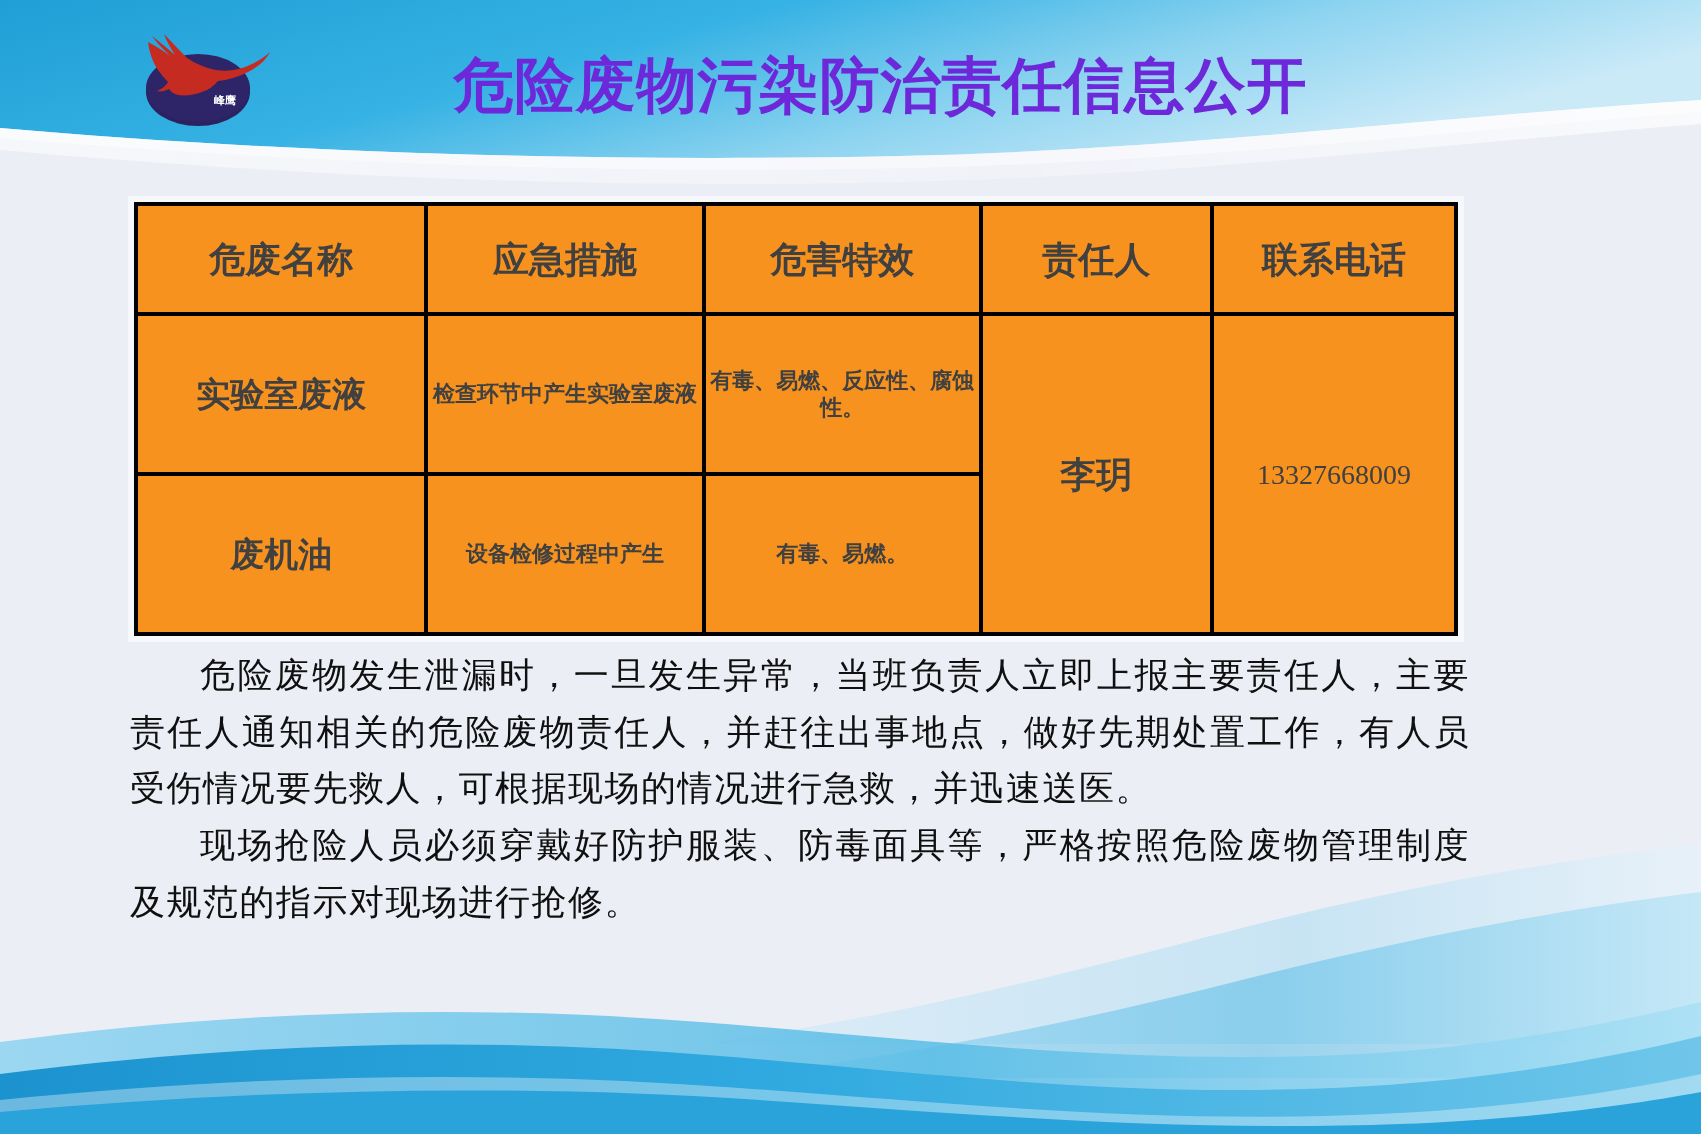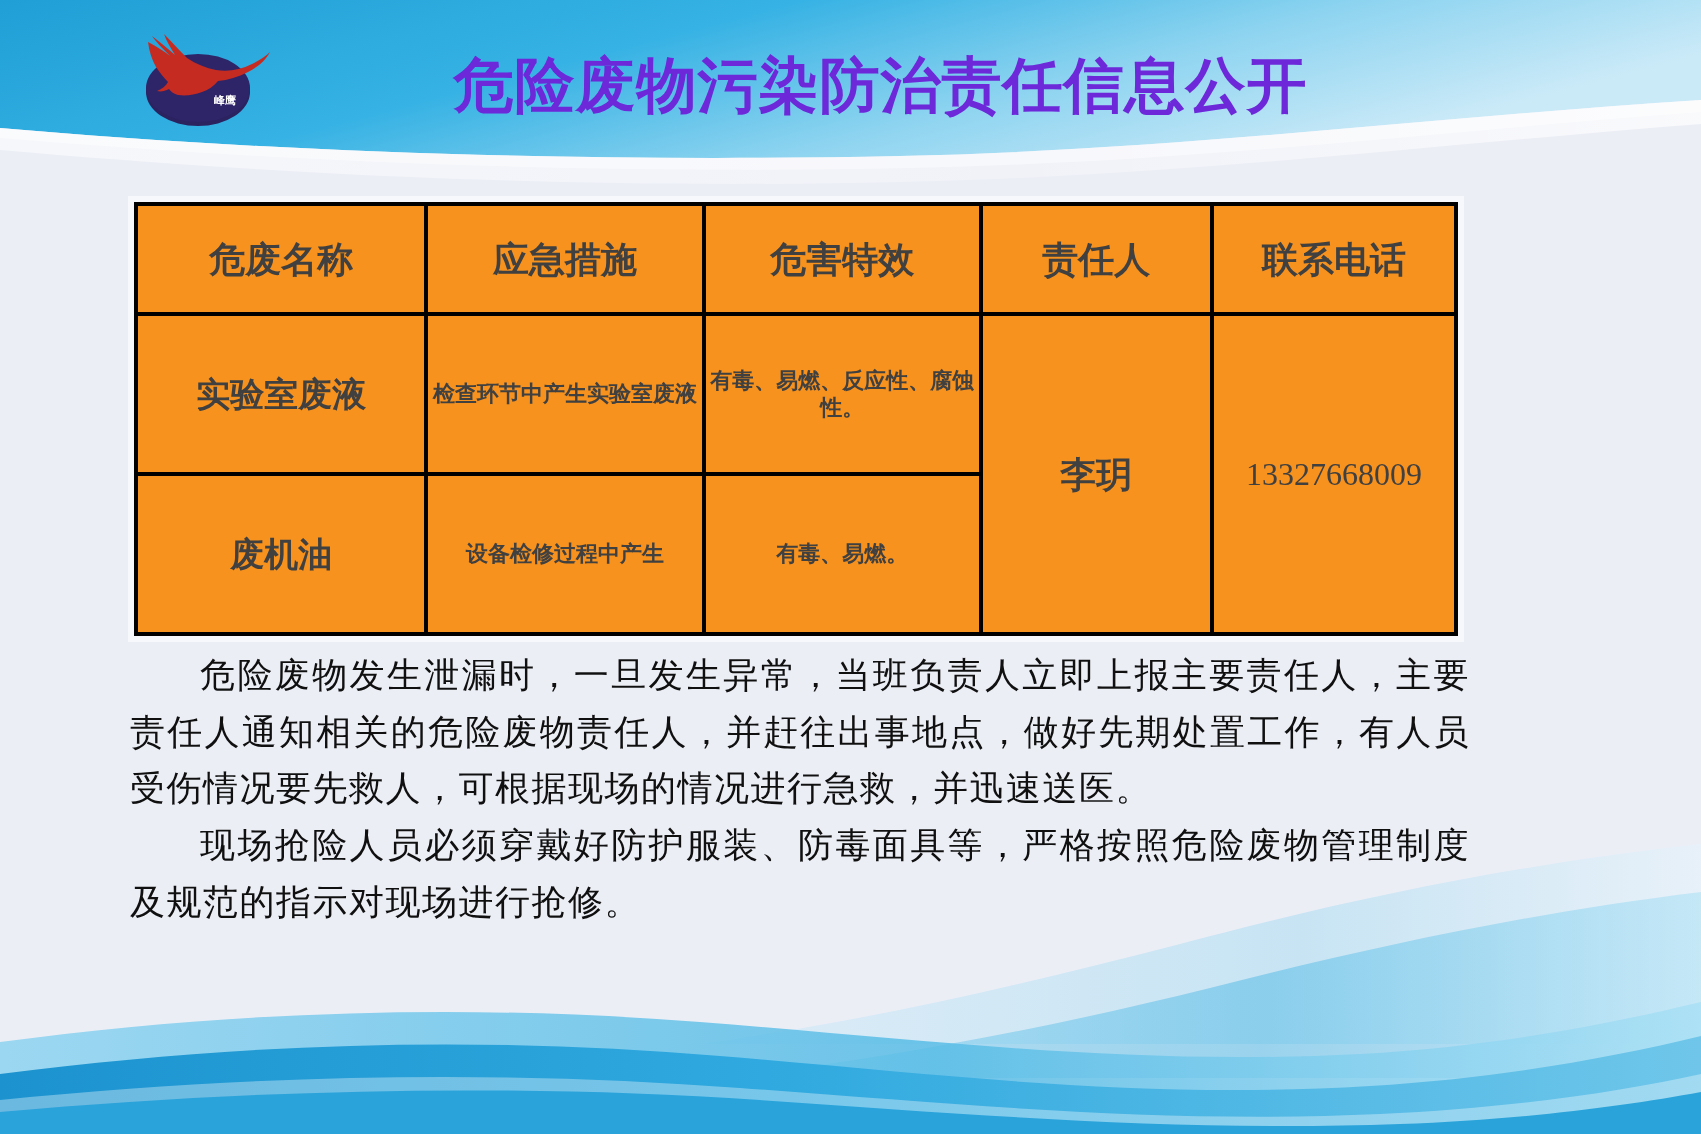--- a/index.html
+++ b/index.html
@@ -81,21 +81,21 @@
     font-size: 34px;
     line-height: 1.25;
     padding: 6px 4px;
   }
   table.hw th { height: 110px; font-size: 36px; }
   table.hw td.cell { height: 160px; }
   table.hw td.tall { font-size: 22px; }
   table.hw td.num {
     font-family: "Liberation Serif", "DejaVu Serif", serif;
     font-weight: normal;
-    font-size: 32px;
+    font-size: 28px;
     letter-spacing: 0px;
   }
   table.hw td.person {
     font-size: 36px;
   }
   col.c1 { width: 22%; }
   col.c2 { width: 21%; }
   col.c3 { width: 21%; }
   col.c4 { width: 17.5%; }
   col.c5 { width: 18.5%; }

